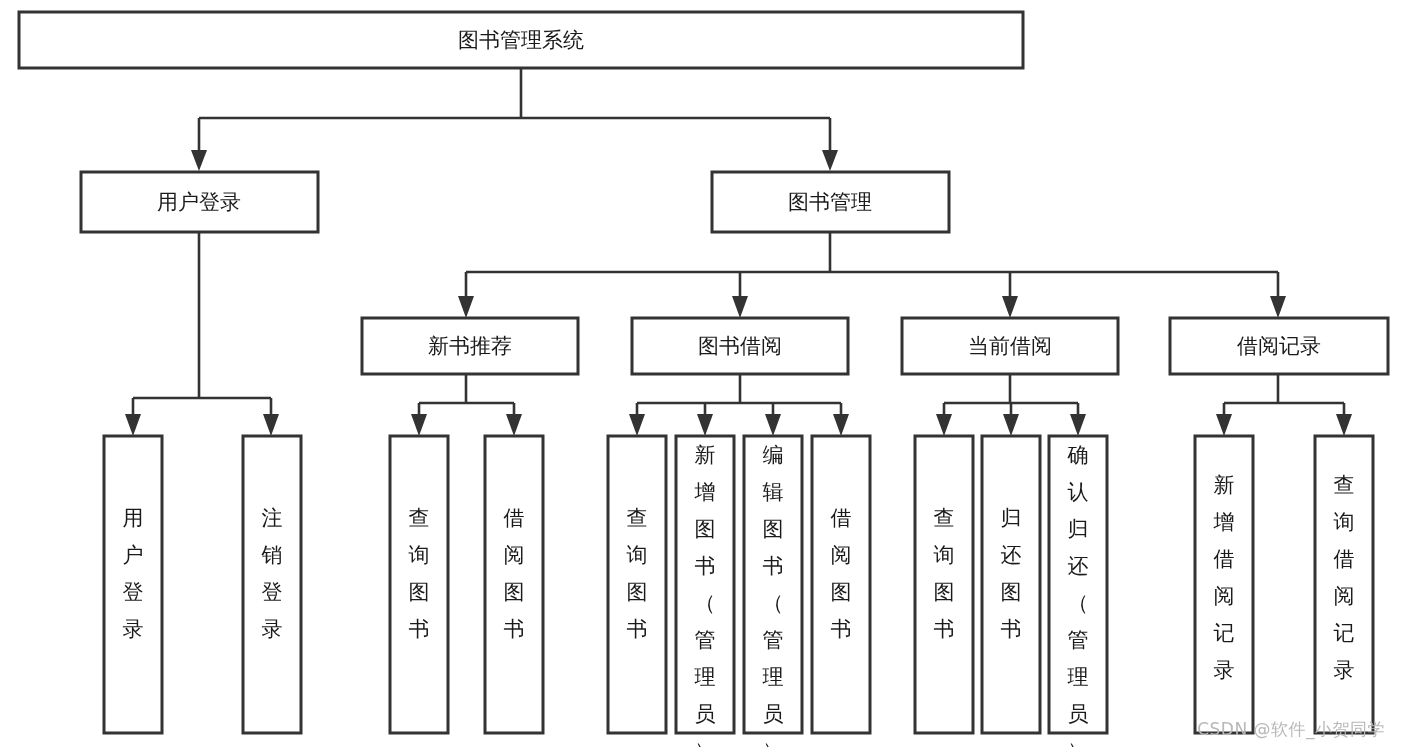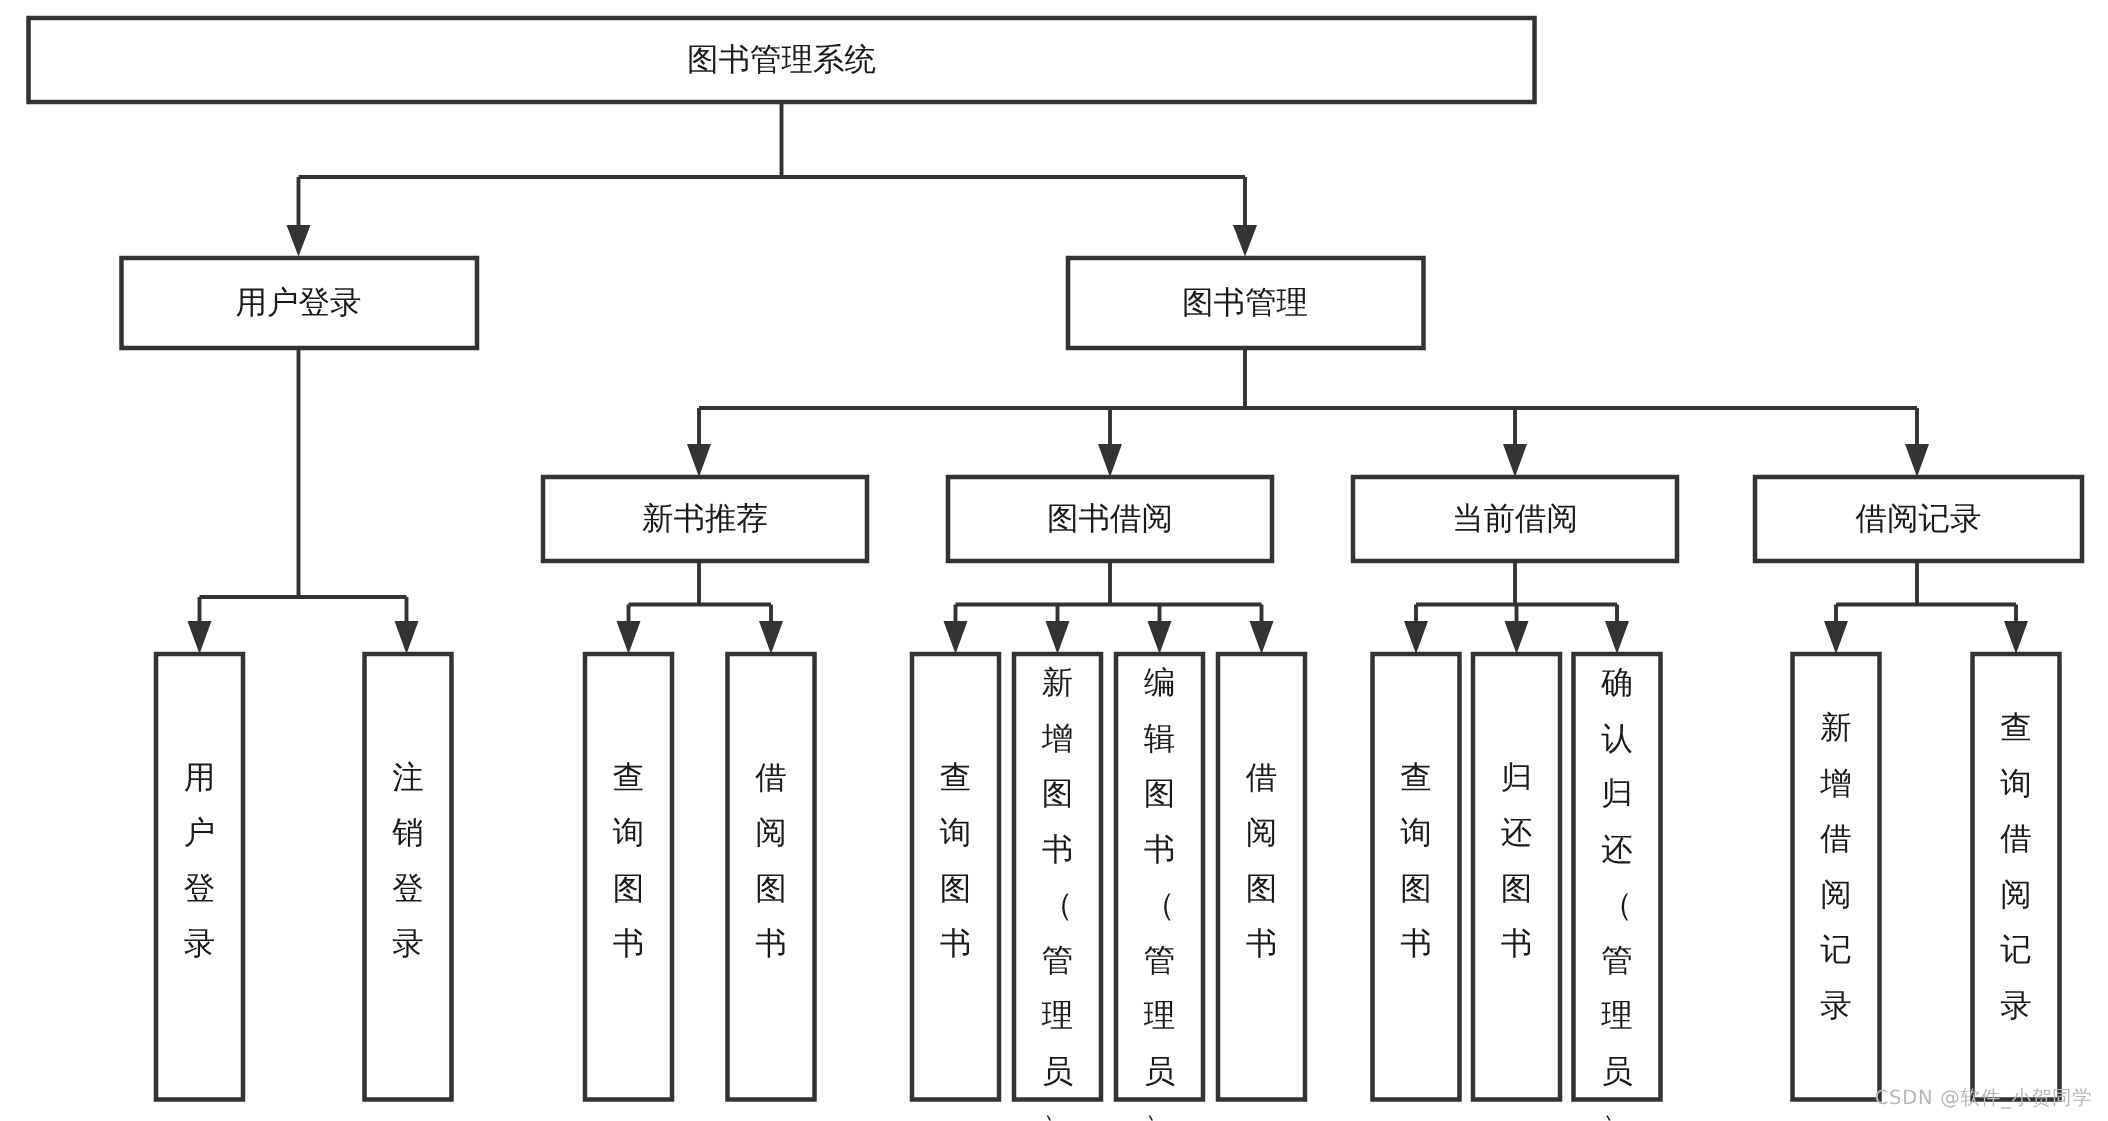--- a/index.html
+++ b/index.html
@@ -48,24 +48,24 @@
     dominant-baseline: middle;
   }
   .node-label-v {
     font-family: "DejaVu Sans", "Liberation Sans", sans-serif;
     font-size: 21px;
     fill: #1a1a1a;
     text-anchor: middle;
   }
   .watermark {
     position: absolute;
-    right: 10px;
+    right: 20px;
     bottom: 6px;
     font-family: "DejaVu Sans", "Liberation Sans", sans-serif;
-    font-size: 13px;
+    font-size: 17px;
     color: #b8b8b8;
     letter-spacing: 0.5px;
     white-space: nowrap;
     user-select: none;
   }
 </style>
 </head>
 <body>
 
 <div id="diagram-root">

